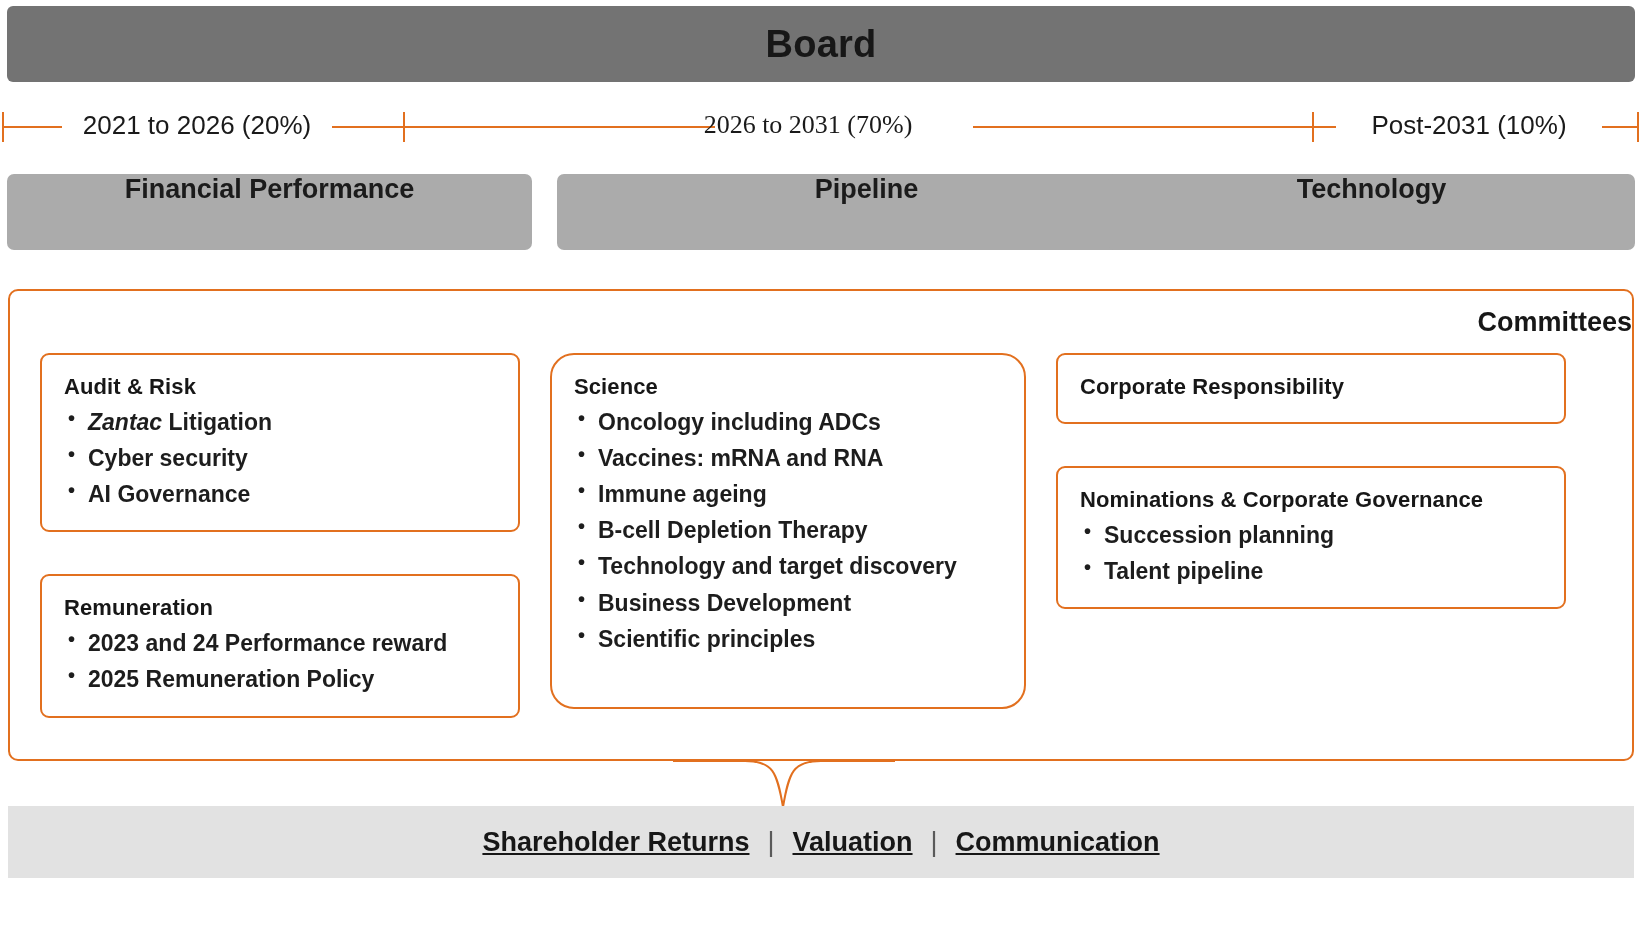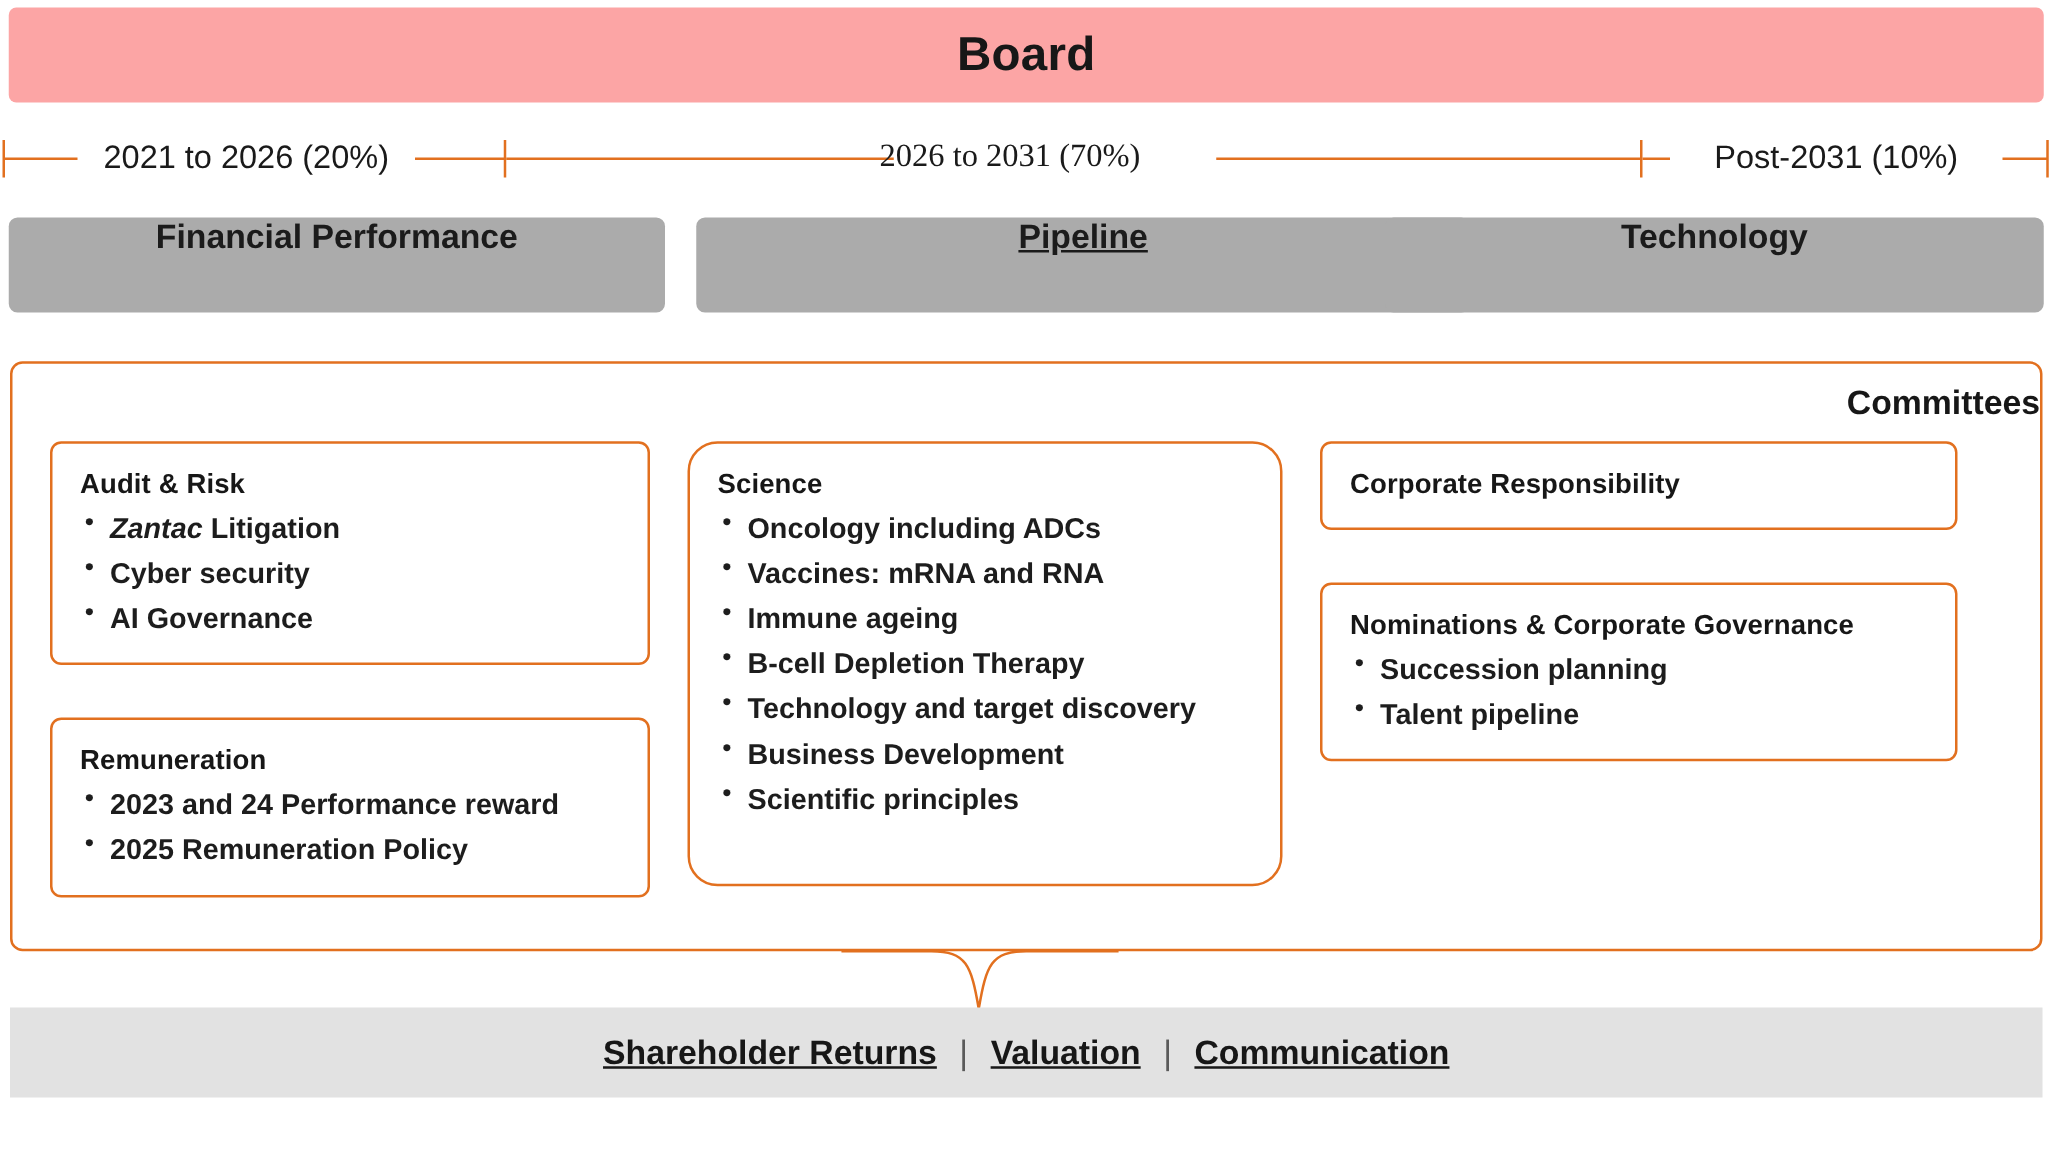--- a/index.html
+++ b/index.html
@@ -13,21 +13,21 @@
     color: #1a1a1a;
     position: relative;
     overflow: hidden;
   }
 
   
   .board-banner {
     position: absolute;
     left: 7px; top: 6px;
     width: 1628px; height: 76px;
-    background: #fca5a5;
+    background: #737373;
     border-radius: 6px;
     display: flex;
     align-items: center;
     justify-content: center;
   }
   .board-banner .title {
     font-size: 38px;
     font-weight: bold;
     color: #171717;
     letter-spacing: 0.2px;
@@ -208,21 +208,21 @@
   <div class="tl-label" style="left:1336px; width:266px;">Post-2031 (10%)</div>
 
   <div class="tl-rule" style="left:1602px; width:36px;"></div>
   <div class="tl-tick" style="left:1637px;"></div>
 </div>
 
 <div class="pillars">
   <div class="pillar" style="left:7px; width:525px;">
     <span>Financial Performance</span>
   </div>
-  <div class="pillar" style="left:557px; width:619px;text-decoration:underline;">
+  <div class="pillar" style="left:557px; width:619px;">
     <span>Pipeline</span>
   </div>
   <div class="pillar" style="left:1108px; width:527px;">
     <span>Technology</span>
   </div>
 </div>
 
 <div class="committees">
   <div class="committees-title">Committees</div>
 

